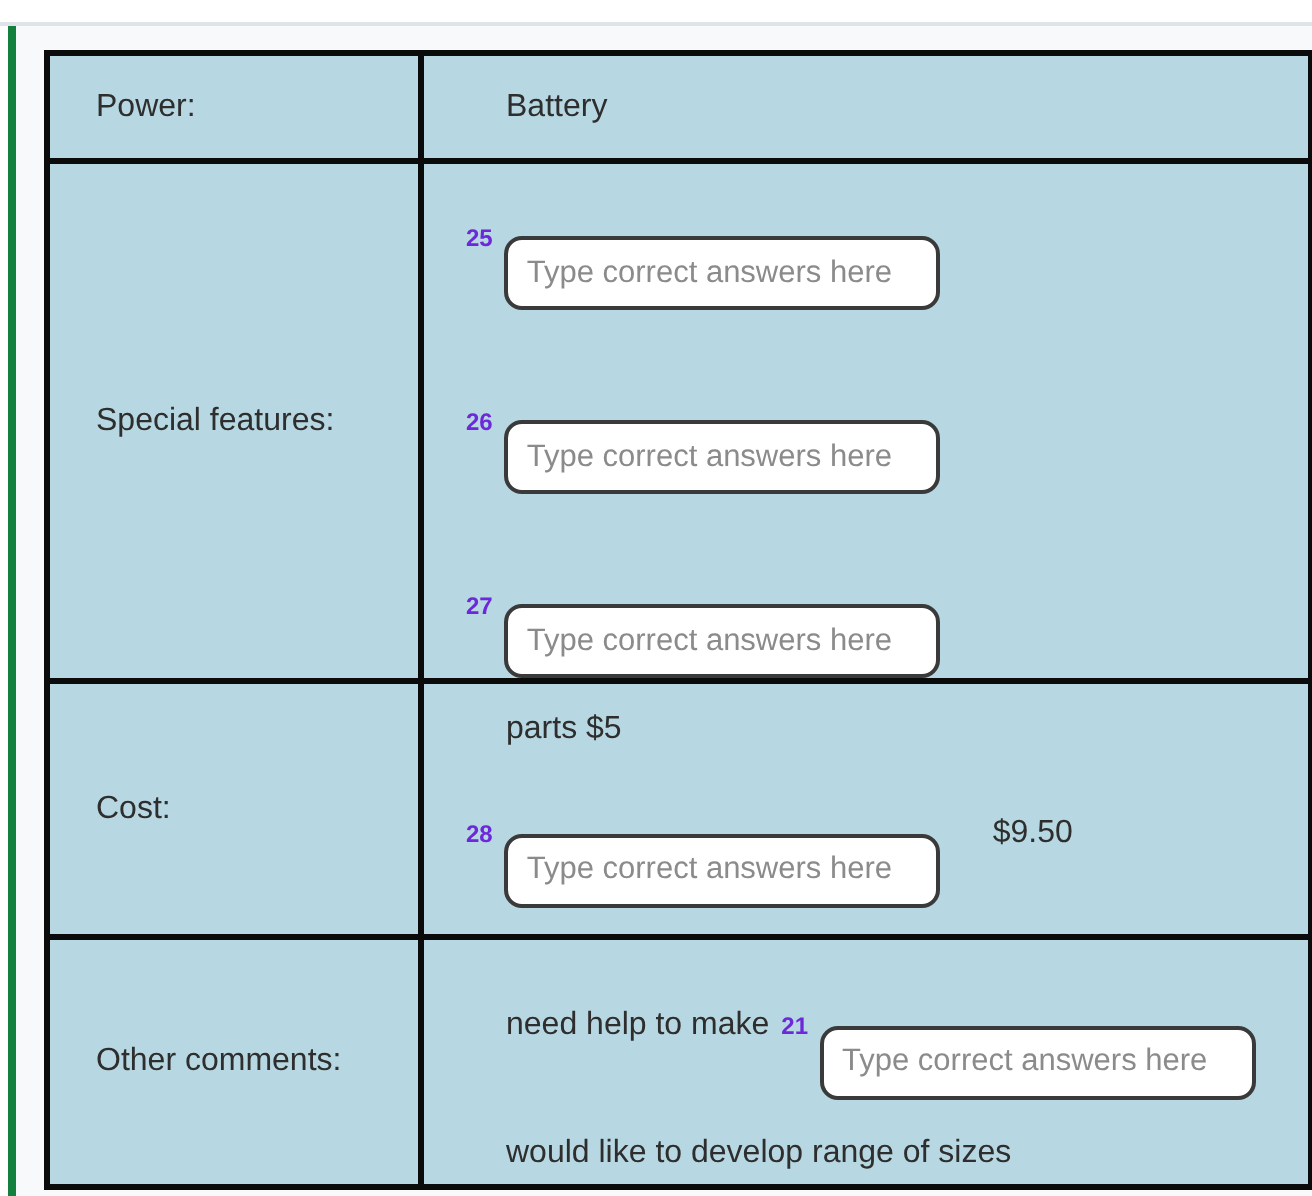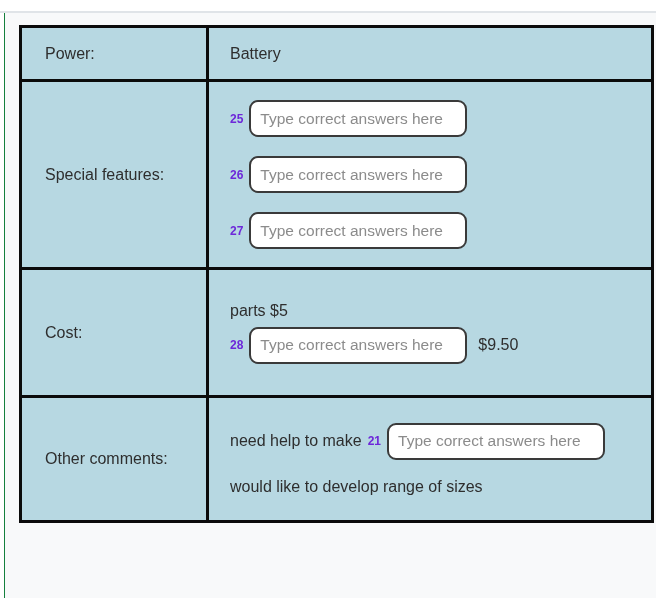--- a/index.html
+++ b/index.html
@@ -13,21 +13,21 @@
     position: absolute;
     left: 0; top: 11px;
     width: 656px; height: 2px;
     background: #e0e4e8;
   }
   .panel {
     position: absolute;
     left: 4px; top: 13px;
     width: 652px; height: 585px;
     background: #f8f9fa;
-    border-left: 1px solid #15803d;
+    border-left: 4px solid #15803d;
   }
   table.answers {
     position: absolute;
     left: 14px; top: 12px;  
     width: 632px;
     border-collapse: collapse;
     table-layout: fixed;
   }
   table.answers td {
     border: 3px solid #0b0b0b;
@@ -52,24 +52,25 @@
   input.answer {
     width: 218px; height: 37px;
     border: 2px solid #3a3a3a;
     border-radius: 9px;
     background: #ffffff;
     font-family: "Liberation Sans", sans-serif;
     font-size: 15.5px;
     color: #444444;
     padding: 0 2px 0 9px;
     outline: none;
+    margin-top: 36px;
   }
   input.answer::placeholder { color: #8b8b8b; opacity: 1; }
   .suffix { margin-left: 5px; }
-  .plain-text { color: #2e2e2e; font-size: 16px; }
+  .plain-text { color: #2e2e2e; font-size: 16px; margin-left: 20px; }
 </style>
 </head>
 <body>
 
 <div class="chrome-hline"></div>
 
 <div class="panel">
   <table class="answers">
     <colgroup>
       <col style="width:187px">

